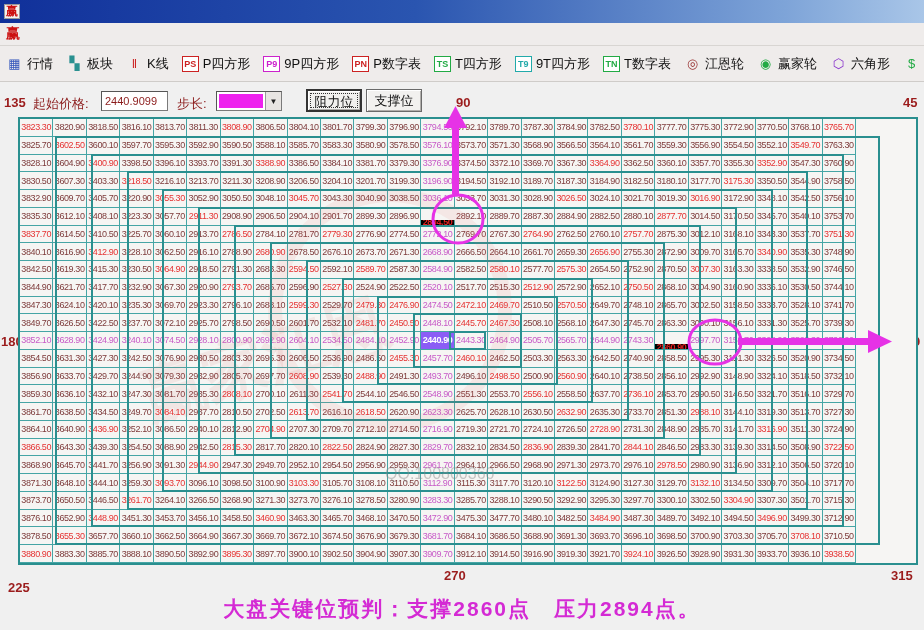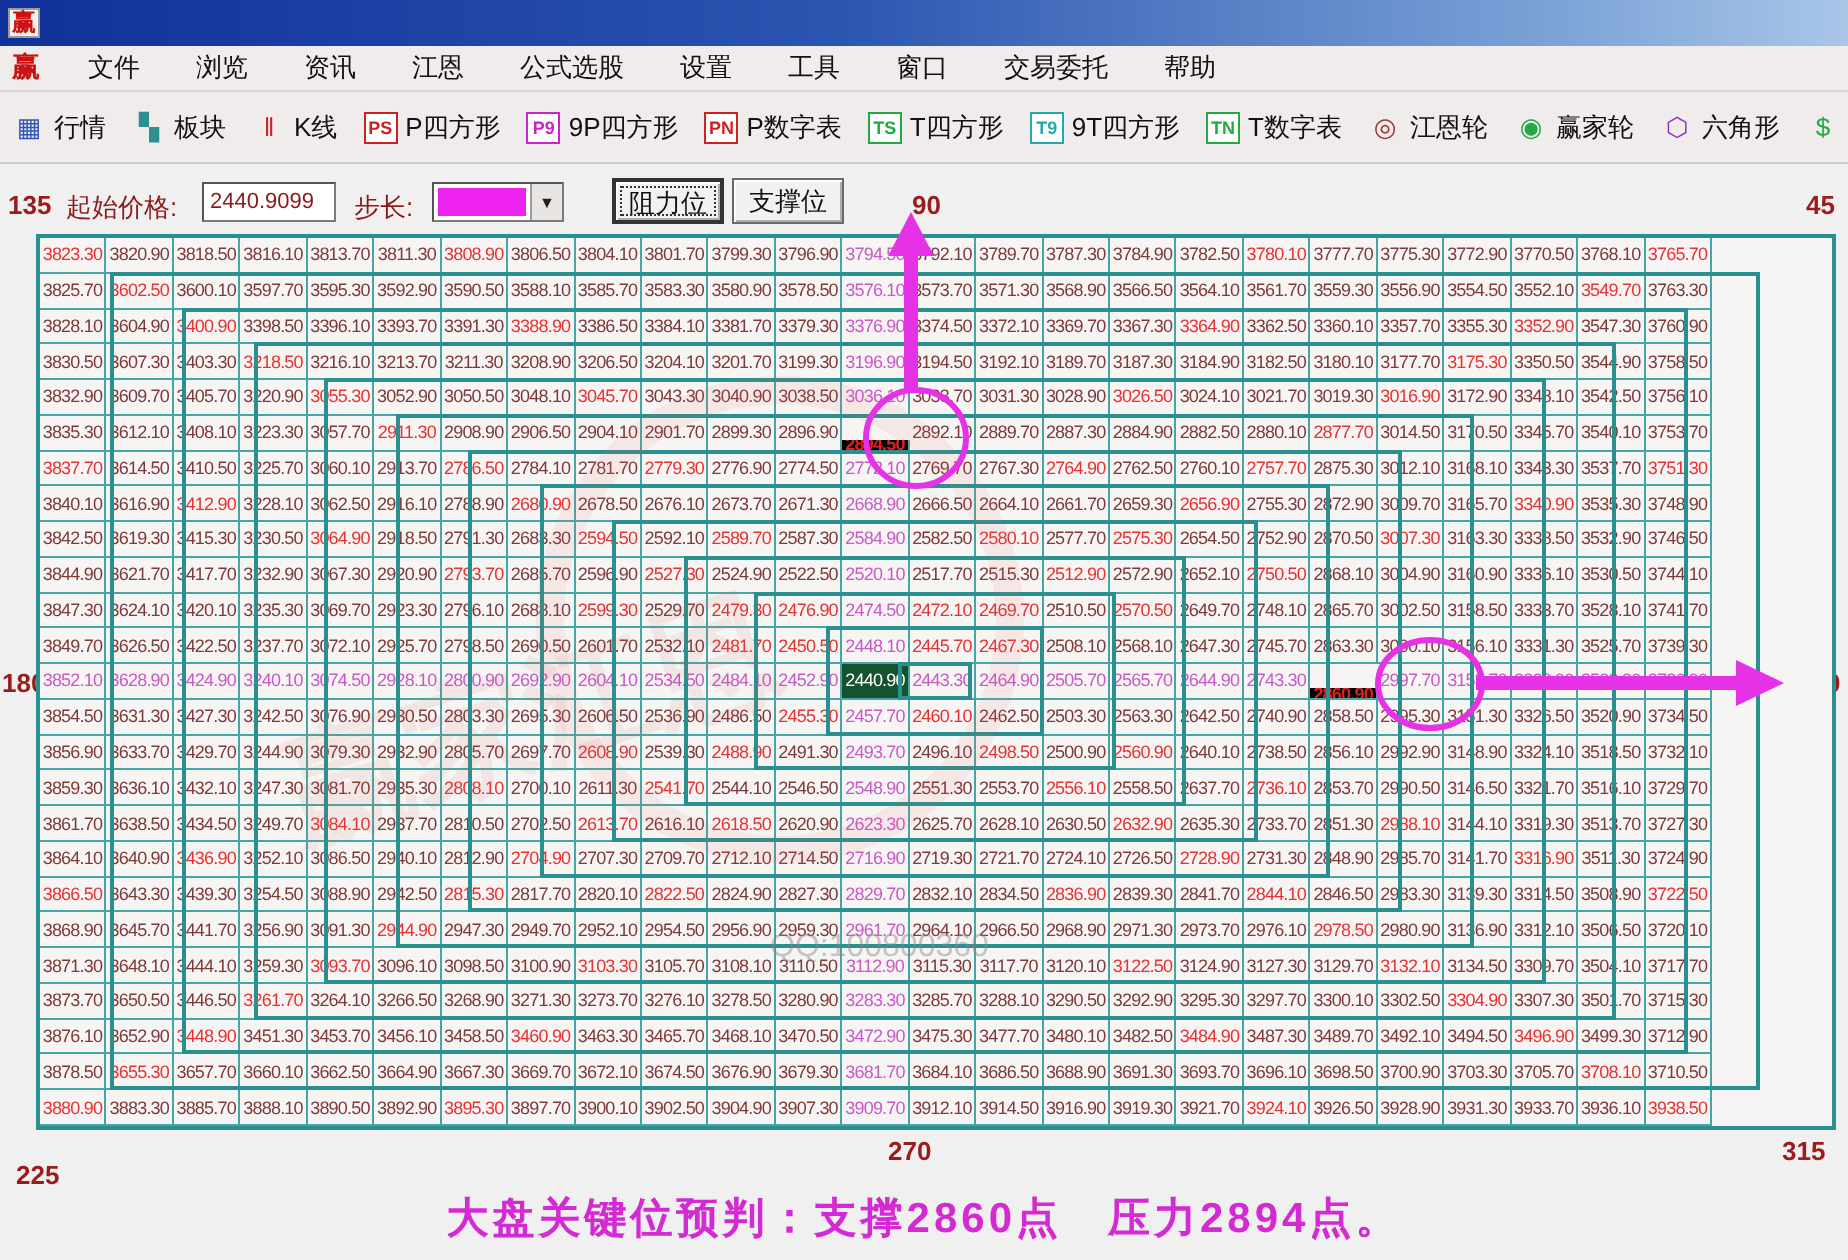--- a/index.html
+++ b/index.html
@@ -51,41 +51,40 @@
   .gridwrap { position:absolute; left:18px; top:117px; width:900px; height:448px;
     border:2px solid #2a8f8f; background:#f6f5f3; }
   .grid { position:absolute; left:0; top:0; width:836px; height:444px; display:grid;
     grid-template-columns:repeat(25,1fr); grid-template-rows:repeat(25,1fr); }
   .cell { border-right:1px solid #46a5a5; border-bottom:1px solid #46a5a5;
     font-size:9px; letter-spacing:-0.4px; color:#7d3a3a; display:flex; align-items:center;
     justify-content:center; overflow:hidden; white-space:nowrap; background:#f6f5f3; }
   .cell.red { color:#e53333; }
   .cell.mag { color:#c75ac7; }
   .cell.yel { background:#000000; color:#e02020; font-weight:bold;margin-top:12px; }
-  .cell.ctr { background:#14532d; color:#ffffff; font-weight:normal; }
+  .cell.ctr { background:#8b5cf6; color:#ffffff; font-weight:bold; }
   .ringbox { position:absolute; border:2px solid #2a8f8f; pointer-events:none; }
 
   
   .ovl { position:absolute; left:0; top:0; width:924px; height:630px; pointer-events:none; }
   .watermark { position:absolute; pointer-events:none; }
   .status { position:absolute; left:0; top:595px; width:924px; text-align:center;
     font-size:21px; font-weight:bold; color:#d42ad4; letter-spacing:2px; }
 </style>
 </head>
 <body>
 
 <div class="app">
 
   <div class="titlebar">
     <span class="t-ico">赢</span>
   </div>
 
   <div class="menubar">
     <span class="m-logo">赢</span>
-    <span id="menu-items"><span class="menu-item">文件</span><span class="menu-item">浏览</span><span class="menu-item">资讯</span><span class="menu-item">江恩</span><span class="menu-item">公式选股</span><span class="menu-item">设置</span><span class="menu-item">工具</span><span class="menu-item">窗口</span><span class="menu-item">交易委托</span><span class="menu-item">帮助</span></span>
   </div>
 
   <div class="toolbar" id="toolbar-items">
       <span class="tool-item">
         <span class="ti-ico" style="color: rgb(51, 85, 187);">▦</span>
         <span class="ti-lbl">行情</span>
       </span>
       <span class="tool-item">
         <span class="ti-ico" style="color: rgb(42, 144, 144);">▚</span>
         <span class="ti-lbl">板块</span>

